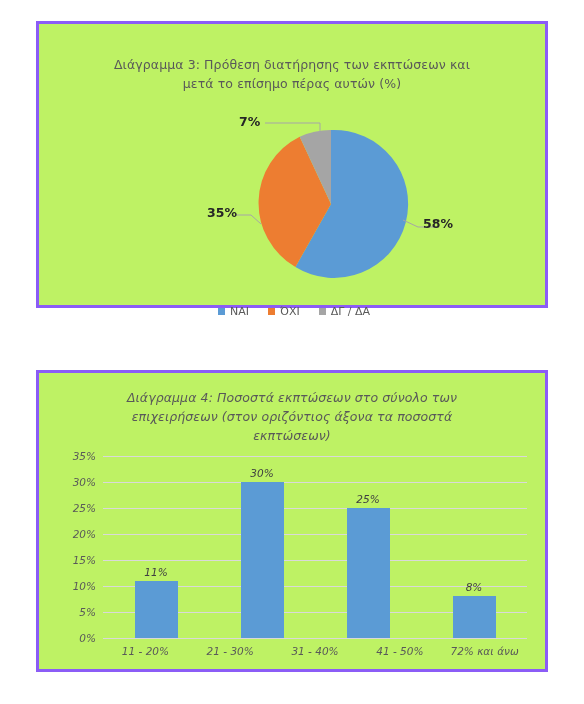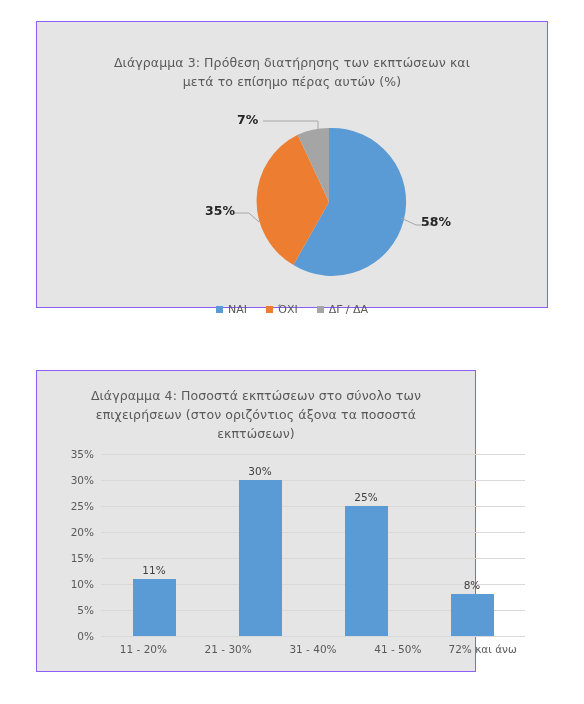--- a/index.html
+++ b/index.html
@@ -16,35 +16,36 @@
   .page {
     position: relative;
     width: 584px;
     height: 704px;
     background: #ffffff;
   }
 
   
   .chart-frame {
     position: absolute;
-    background: #e5e5e5;
-    border: 1px solid #8b5cf6;
+    background: #bef264;
+    border: 3px solid #8b5cf6;
     box-sizing: border-box;
   }
   #pie-frame {
     left: 36px;
     top: 21px;
     width: 512px;
     height: 287px;
   }
   #bar-frame {
     left: 36px;
     top: 370px;
-    width: 440px;
+    width: 512px;
     height: 302px;
+    font-style: italic;
   }
 
   .chart-title {
     position: absolute;
     left: 50px;
     right: 50px;
     text-align: center;
     color: #595959;
     font-size: 12.5px;
     line-height: 19px;

